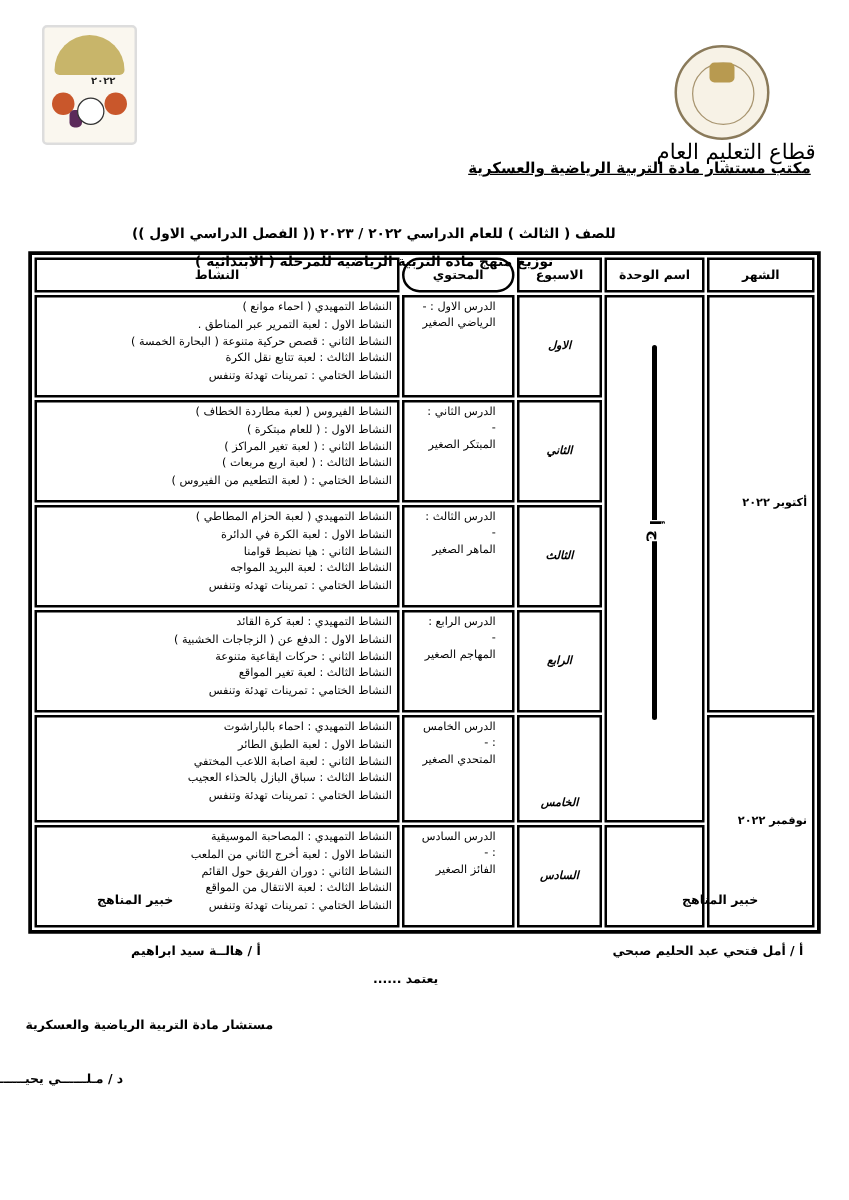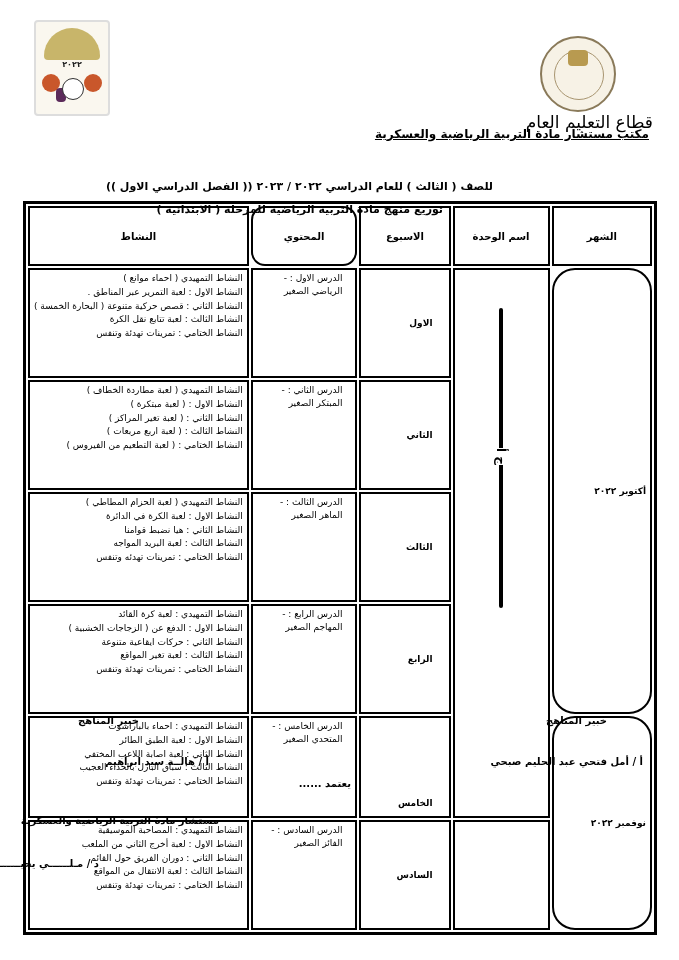--- a/index.html
+++ b/index.html
@@ -1,39 +1,39 @@
 <!DOCTYPE html>
 <html><head>
 <meta charset="utf-8">
 <style>
   html,body{margin:0;padding:0;background:#fff;}
   body{width:679px;height:960px;position:relative;overflow:hidden;font-family:"DejaVu Sans",sans-serif;color:#000;direction:rtl;}
   .logo-left{position:absolute;left:34px;top:20px;width:72px;height:92px;border:2px solid #ddd;background:#faf7ef;border-radius:4px;}
   .logo-left .crest{position:absolute;left:8px;top:6px;width:56px;height:32px;background:#c8b56a;border-radius:28px 28px 4px 4px;}
-  .logo-left .text{position:absolute;left:10px;top:38px;width:52px;height:10px;font-size:8px;font-weight:bold;color:#222;text-align:center;direction:ltr;}
+  .logo-left .text{position:absolute;left:21px;top:38px;width:52px;height:10px;font-size:8px;font-weight:bold;color:#222;text-align:center;direction:ltr;}
   .logo-left .ball1{position:absolute;left:6px;top:52px;width:18px;height:18px;border-radius:50%;background:#c9572b;}
   .logo-left .ball2{position:absolute;right:6px;top:52px;width:18px;height:18px;border-radius:50%;background:#c9572b;}
   .logo-left .ball3{position:absolute;left:26px;top:56px;width:20px;height:20px;border-radius:50%;background:#fff;border:1px solid #333;}
   .logo-left .ball4{position:absolute;left:20px;top:66px;width:10px;height:14px;border-radius:4px;background:#5b2a5a;}
   .logo-right{position:absolute;left:540px;top:36px;width:72px;height:72px;border-radius:50%;border:2px solid #8a7a5a;background:#f7f2e6;}
   .logo-right .inner{position:absolute;left:12px;top:12px;width:48px;height:48px;border-radius:50%;border:1px solid #a89570;}
   .logo-right .eagle{position:absolute;left:26px;top:12px;width:20px;height:16px;background:#b89a50;border-radius:4px;}
   .hdr1{position:absolute;right:26px;top:112px;font-size:17px;font-weight:normal;}
   .hdr2{position:absolute;right:30px;top:127px;font-size:12px;font-weight:bold;text-decoration:underline;}
   .title{position:absolute;right:236px;top:163px;font-size:11px;font-weight:bold;margin-top:40px;}
   .subtitle{position:absolute;right:186px;top:180px;font-size:11px;font-weight:bold;white-space:nowrap;}
   table.plan{position:absolute;left:23px;top:201px;width:634px;border-collapse:separate;border-spacing:2px;border:3px solid #000;direction:rtl;}
-  table.plan td,table.plan th{border:2px solid #000;padding:16px;vertical-align:top;font-size:9px;}
+  table.plan td,table.plan th{border:2px solid #000;padding:0;vertical-align:top;font-size:9px;}
   table.plan th{height:24px;font-size:10px;font-weight:bold;text-align:center;vertical-align:middle;}
   .c-month{width:82px;}
   .c-unit{width:76px;}
   .c-week{width:64px;}
   .c-content{width:86px;border-radius:14px;}
-  td.month{vertical-align:middle !important;font-weight:bold;font-size:10px;text-align:right;padding-right:4px !important;border-radius:23px;}
-  td.week{vertical-align:middle !important;font-weight:bold;font-size:11px;text-align:right;}
+  td.month{vertical-align:middle !important;font-weight:bold;font-size:10px;text-align:right;padding-right:4px !important;}
+  td.week{vertical-align:middle !important;font-weight:bold;font-size:11px;text-align:center;font-style:italic;}
   td.content{padding:2px 13px !important;line-height:13px;}
   td.activity{padding:2px 4px !important;line-height:13.8px;}
   td.activity div{white-space:nowrap;}
   tr.row td{height:74px;}
   td.unit{position:relative;}
   .unit-bar{position:absolute;left:50%;margin-left:-2px;width:4px;background:#000;border-radius:2px;}
   .unit-label{position:absolute;left:50%;transform:translateX(-50%);font-size:12px;font-weight:bold;background:#fff;writing-mode:vertical-rl;}
   .sig{position:absolute;font-size:10px;font-weight:bold;white-space:nowrap;}
 </style>
 </head>
@@ -88,22 +88,22 @@
         <div>النشاط الختامي : تمرينات تهدئة وتنفس</div>
       </td>
     </tr>
     <tr class="row">
       <td class="week">الثاني</td>
       <td class="content">
         <div>الدرس الثاني : -</div>
         <div>المبتكر الصغير</div>
       </td>
       <td class="activity">
-        <div>النشاط التمهيدي ( لعبة مطاردة الخطاف )</div>
-        <div>النشاط الاول : ( لعبة مبتكرة )</div>
+        <div>النشاط الفيروس ( لعبة مطاردة الخطاف )</div>
+        <div>النشاط الاول : ( للعام مبتكرة )</div>
         <div>النشاط الثاني : ( لعبة تغير المراكز )</div>
         <div>النشاط الثالث : ( لعبة اربع مربعات )</div>
         <div>النشاط الختامي : ( لعبة التطعيم من الفيروس )</div>
       </td>
     </tr>
     <tr class="row">
       <td class="week">الثالث</td>
       <td class="content">
         <div>الدرس الثالث : -</div>
         <div>الماهر الصغير</div>

